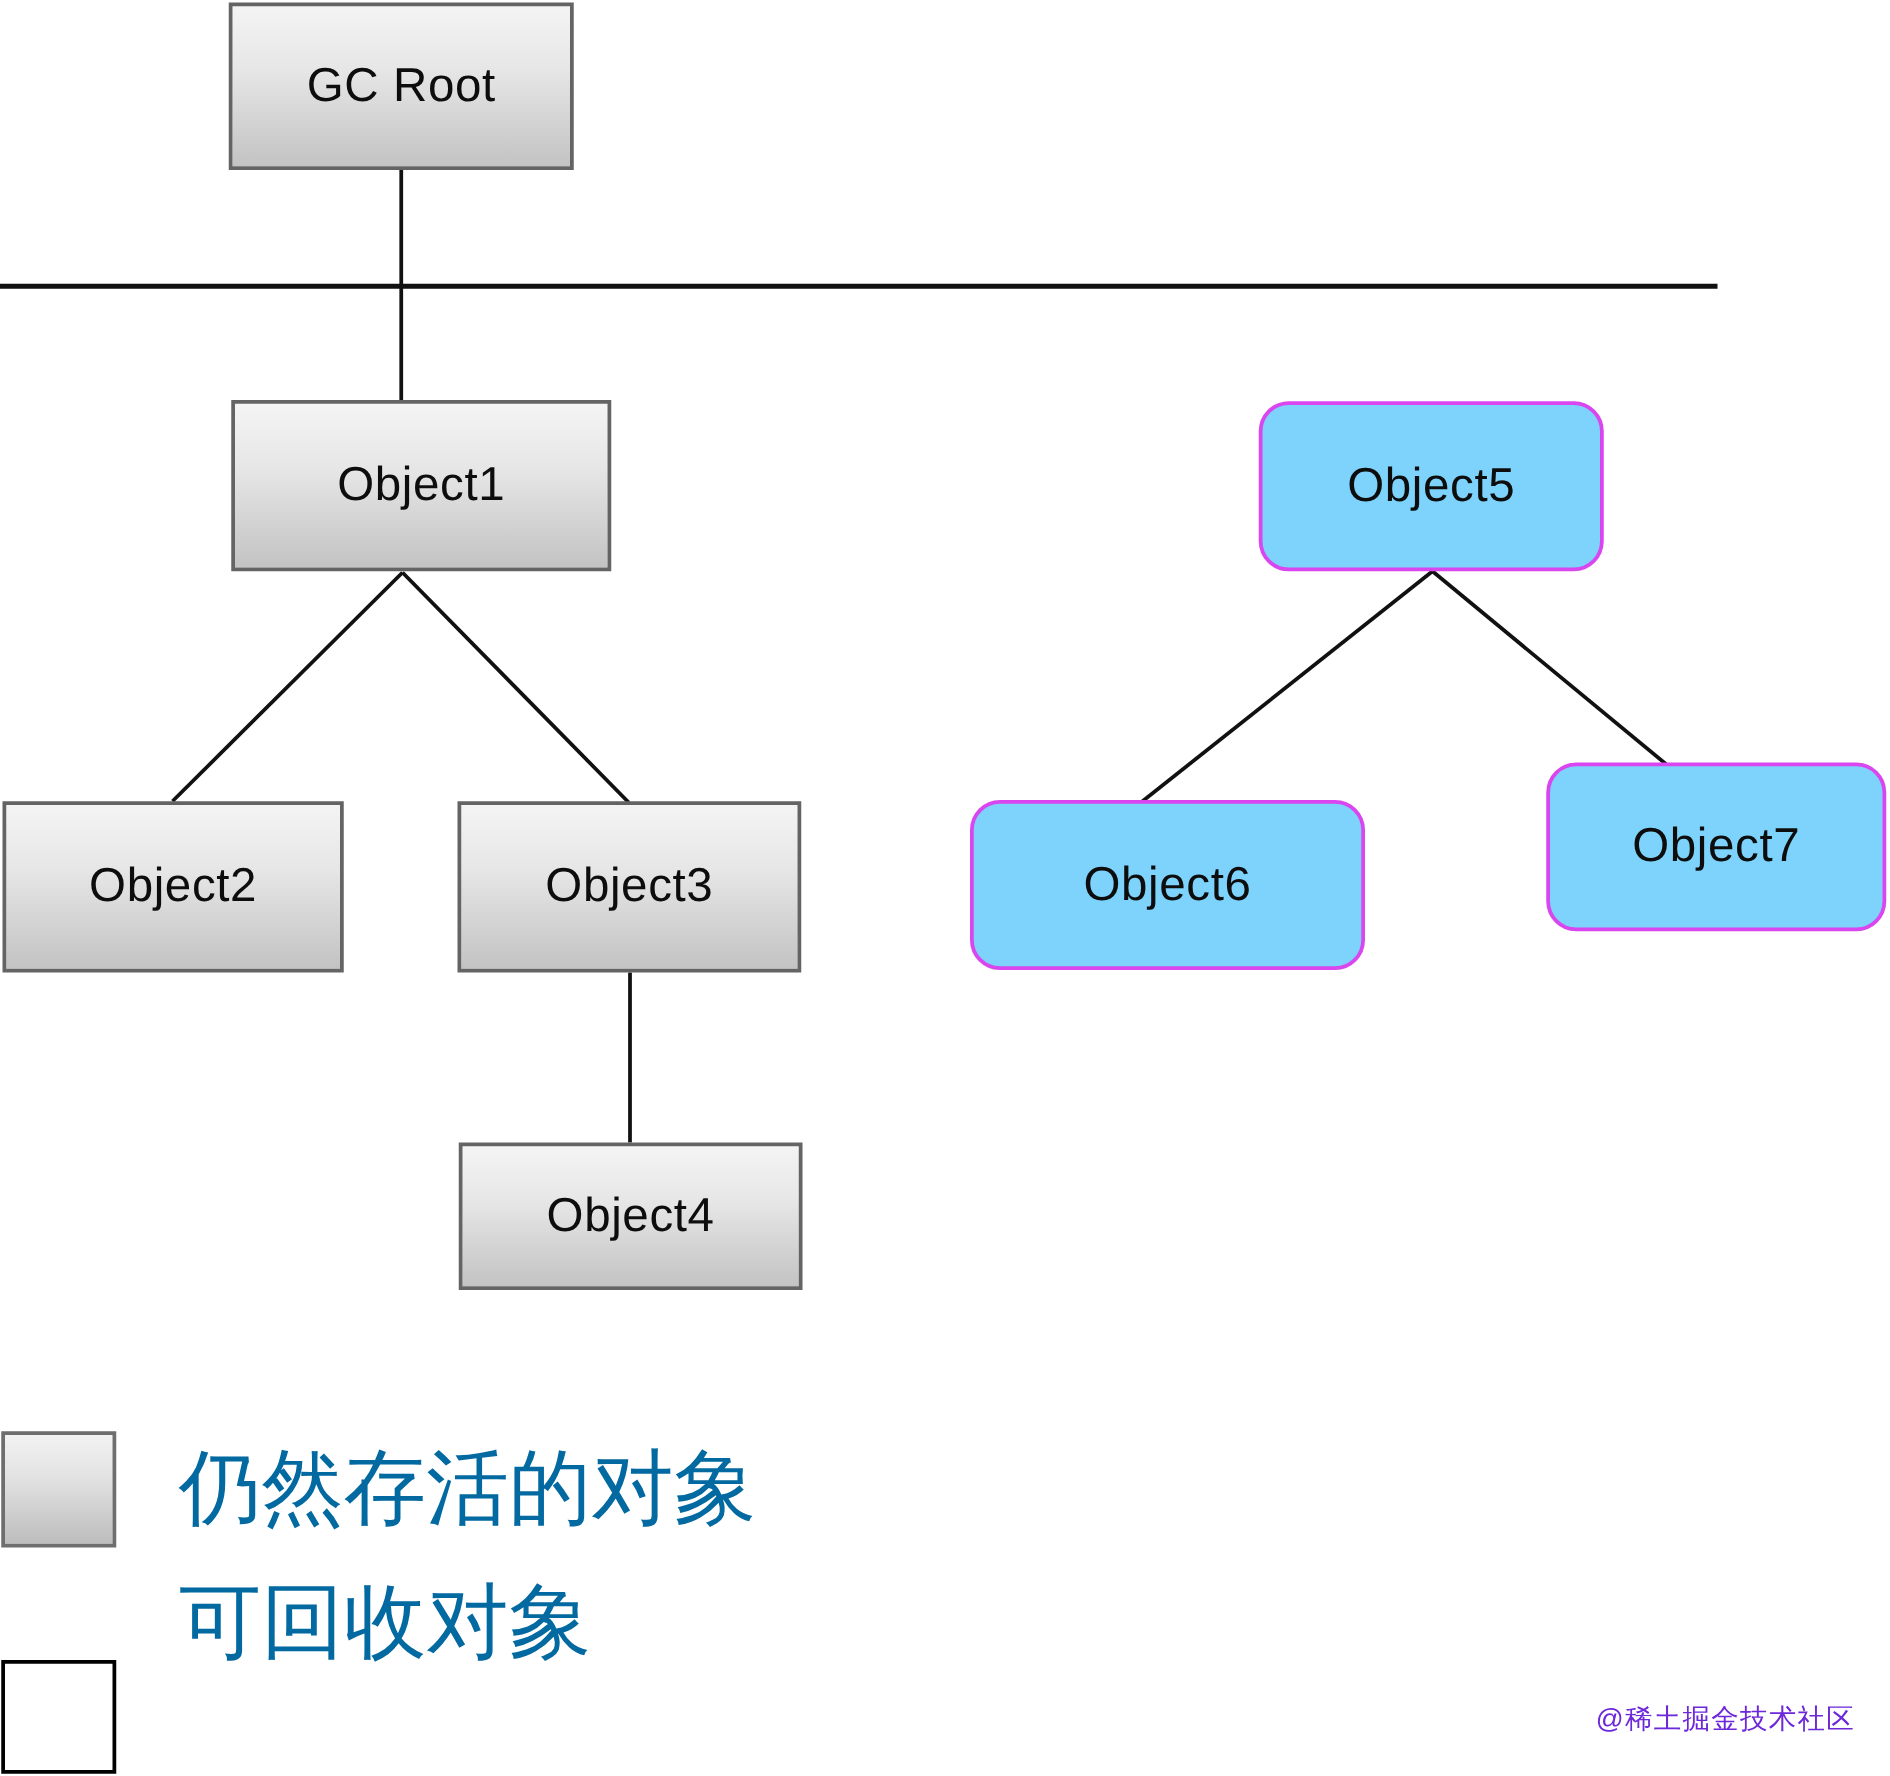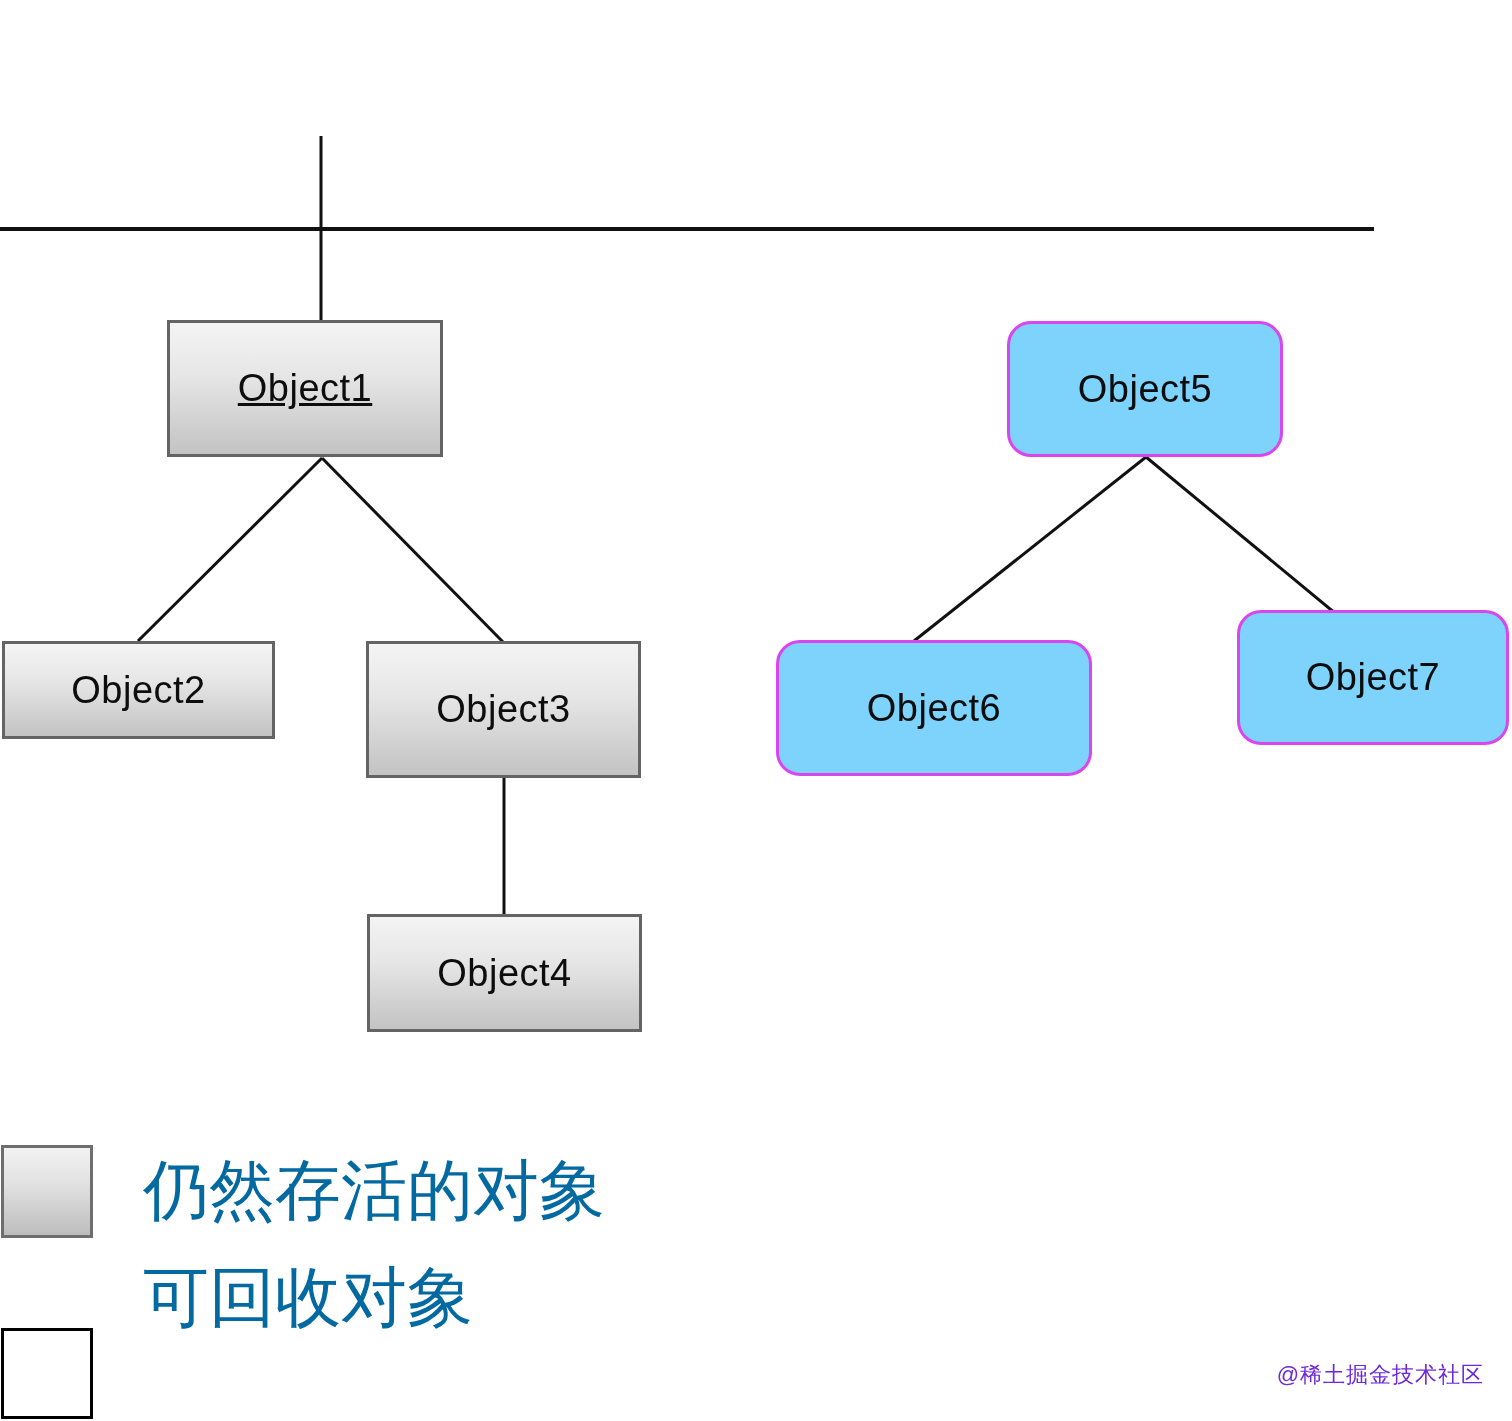--- a/index.html
+++ b/index.html
@@ -37,22 +37,22 @@
     background: linear-gradient(to bottom, #f4f4f4 0%, #e6e6e6 40%, #c3c3c3 100%);
     border: 3px solid #646464;
   }
   .node.collectible {
     background: #7dd3fc;
     border: 3px solid #d946ef;
     border-radius: 24px;
   }
   
   #node-gc-root  { left: 183px;  top: 2px;    width: 276px; height: 134px; }
-  #node-object1  { left: 167px;  top: 320px;  width: 276px; height: 137px; text-decoration: underline; }
-  #node-object2  { left: 2px;    top: 641px;  width: 273px; height: 98px; }
+  #node-object1  { left: 185px;  top: 320px;  width: 304px; height: 137px; }
+  #node-object2  { left: 2px;    top: 641px;  width: 273px; height: 137px; }
   #node-object3  { left: 366px;  top: 641px;  width: 275px; height: 137px; }
   #node-object4  { left: 367px;  top: 914px;  width: 275px; height: 118px; }
   #node-object5  { left: 1007px; top: 321px;  width: 276px; height: 136px; }
   #node-object6  { left: 776px;  top: 640px;  width: 316px; height: 136px; }
   #node-object7  { left: 1237px; top: 610px;  width: 272px; height: 135px; }
 
   .legend-swatch {
     position: absolute;
     box-sizing: border-box;
   }
@@ -102,20 +102,21 @@
 
     <line x1="322" y1="458" x2="503" y2="642" stroke="#111111" stroke-width="3"></line>
 
     <line x1="504" y1="778" x2="504" y2="914" stroke="#111111" stroke-width="3"></line>
 
     <line x1="1146" y1="457" x2="914" y2="641" stroke="#111111" stroke-width="3"></line>
 
     <line x1="1146" y1="457" x2="1370" y2="642" stroke="#111111" stroke-width="3"></line>
   </svg>
 
+  <div id="node-gc-root" class="node alive">GC Root</div>
 
   <div id="node-object1" class="node alive">Object1</div>
 
   <div id="node-object2" class="node alive">Object2</div>
 
   <div id="node-object3" class="node alive">Object3</div>
 
   <div id="node-object4" class="node alive">Object4</div>
 
   <div id="node-object5" class="node collectible">Object5</div>

